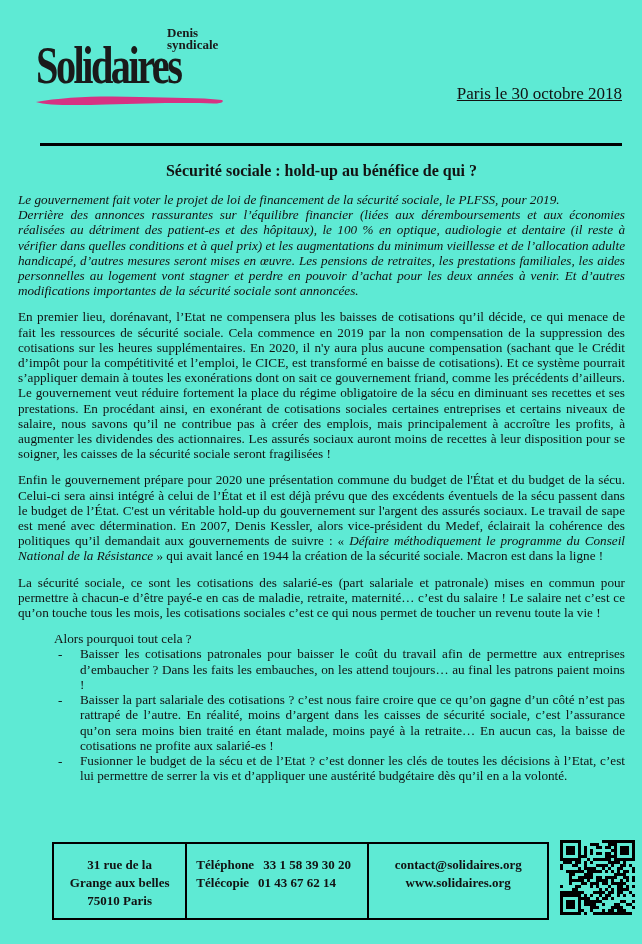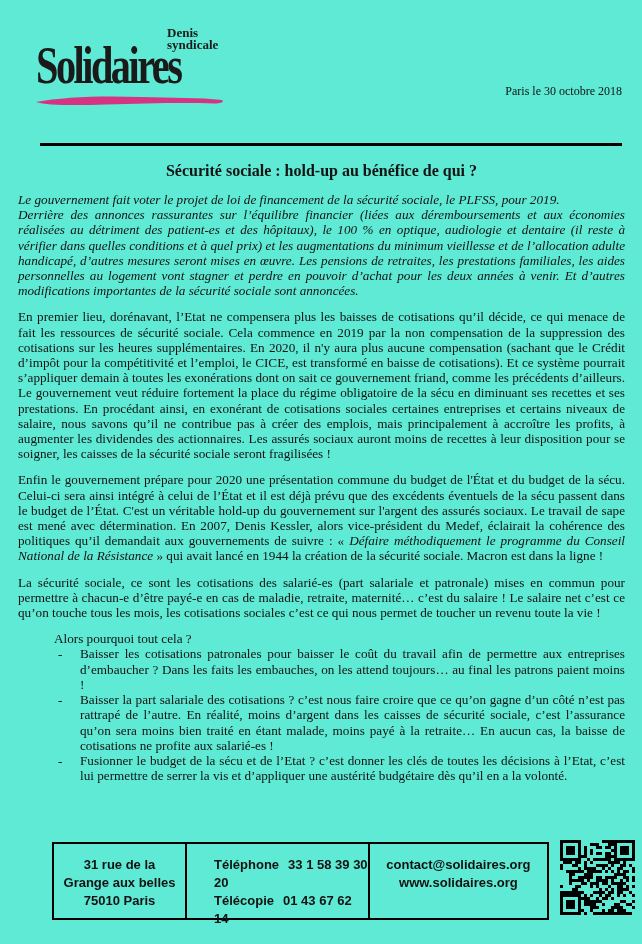--- a/index.html
+++ b/index.html
@@ -20,47 +20,47 @@
     letter-spacing:-3px;white-space:nowrap;
     transform:scale(0.84,1.12);transform-origin:left top;
     color:#1a1a1a;
   }
   .union-block{
     position:absolute;left:167px;top:27px;
     font-weight:bold;font-size:13px;line-height:12px;
     color:#1a1a1a;
   }
   .swoosh{position:absolute;left:32px;top:94px;}
-  .dateline{position:absolute;right:20px;top:84px;font-size:12px;}
+  .dateline{position:absolute;right:20px;top:84px;font-size:17px;text-decoration:underline;}
   .rule{position:absolute;left:40px;right:20px;bottom:0;height:3px;background:#000;}
   
   .content{padding:0 17px 0 18px;font-size:13.2px;line-height:15.2px;}
   .doc-title{
     text-align:center;font-weight:bold;font-size:16px;
     margin:15px 0 11px 0;line-height:20px;
   }
   .para{margin:0 0 11px 0;text-align:justify;}
   .para.italic{font-style:italic;}
   .no-gap{margin-bottom:0;margin-left:36px;}
   .bullets{margin:0 0 11px 0;}
   .bullet{display:flex;}
   .bullet .dash{flex:none;margin-left:40px;width:22px;}
   .bullet .txt{flex:1;text-align:justify;}
   
   .footer-box{
     position:absolute;left:52px;top:842px;
     width:497px;height:78px;box-sizing:border-box;
     border:2px solid #000;
     display:flex;
-    font-family:Liberation Sans, sans-serif;
+    font-family:Liberation Serif, serif;
     font-weight:bold;font-size:13px;line-height:18px;
   }
   .fcell{box-sizing:border-box;padding-top:12px;}
   .fcell.c1{width:141px;border-right:2px solid #000;text-align:center;}
-  .fcell.c2{width:192px;border-right:2px solid #000;padding-left:27px;}
+  .fcell.c2{width:192px;border-right:2px solid #000;padding-left:9px;}
   .fcell.c3{width:188px;text-align:center;}
   .fcell .num{margin-left:9px;}
   .qr{position:absolute;left:560px;top:840px;width:75px;height:75px;}
 </style>
 </head>
 <body>
 
 <div class="page">
 
   <div class="letterhead">

